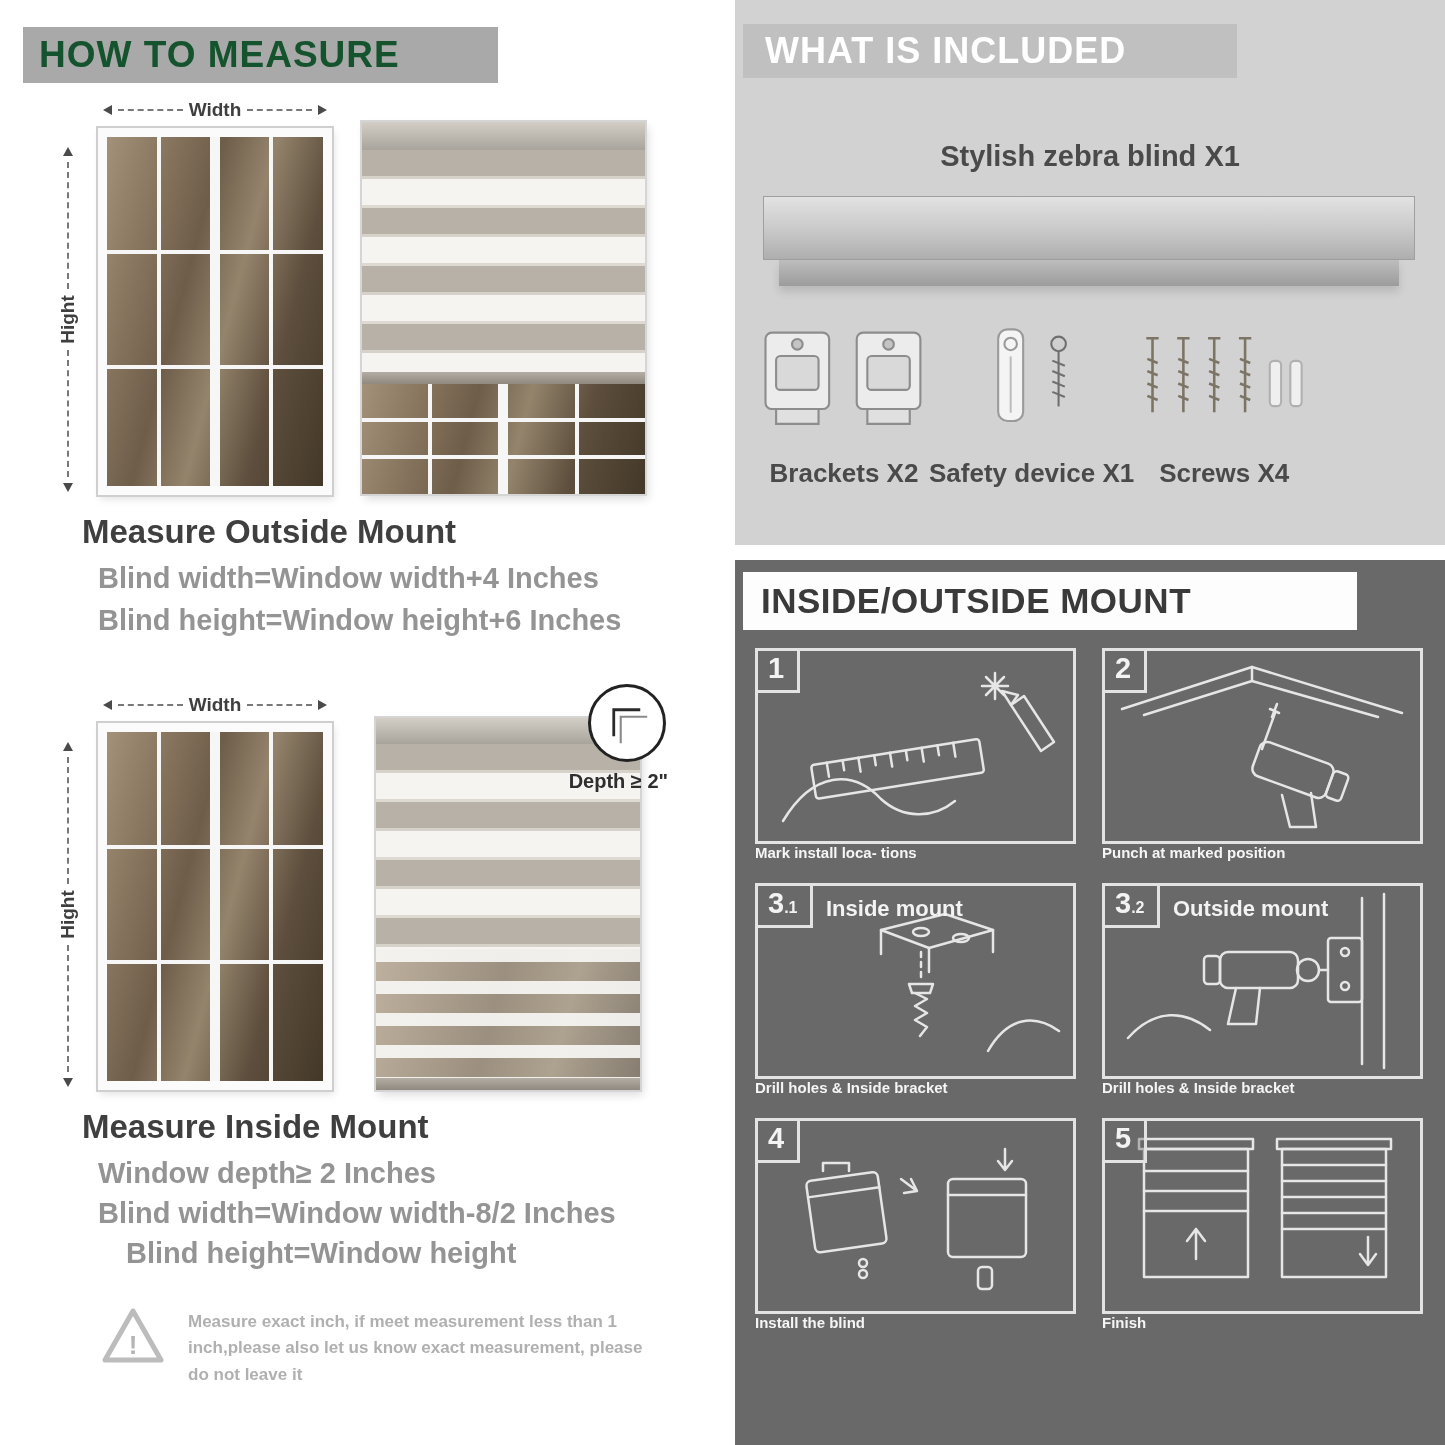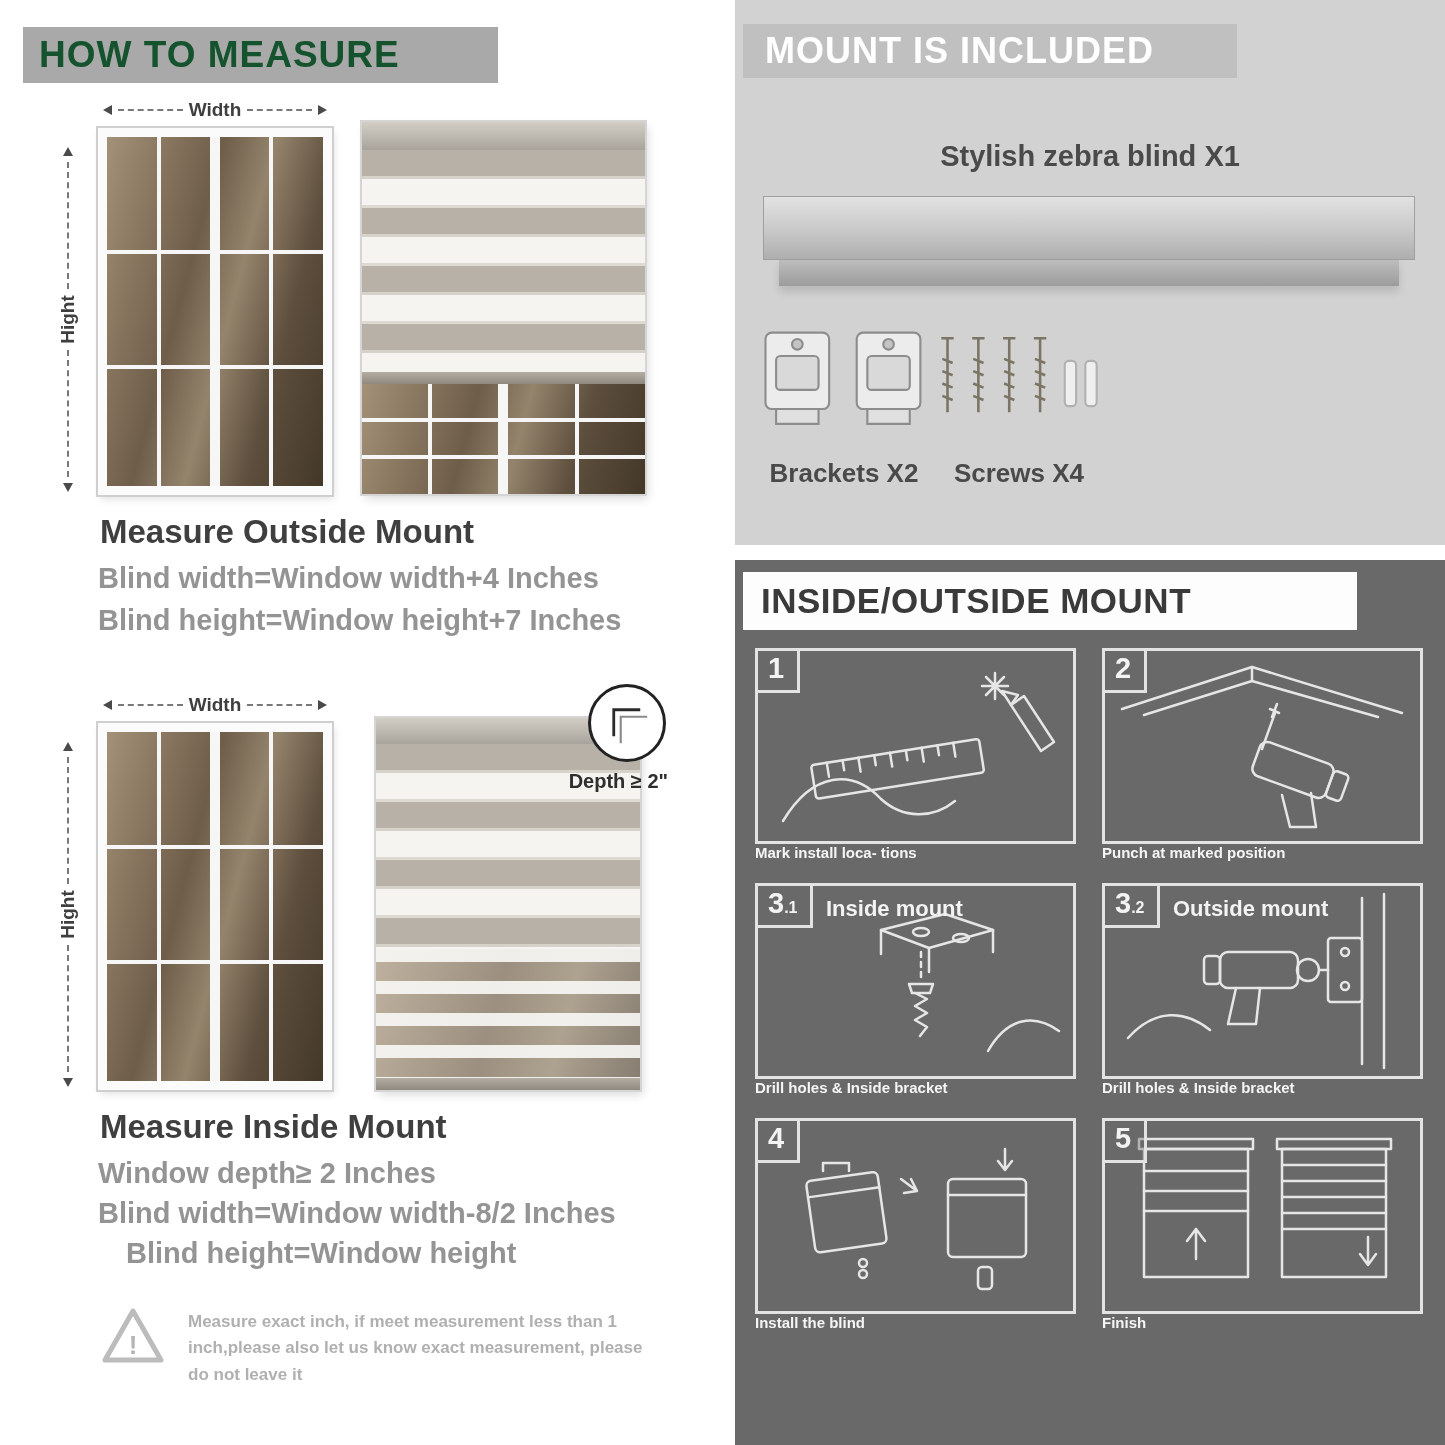--- a/index.html
+++ b/index.html
@@ -36,21 +36,21 @@
   .bstripes { background:repeating-linear-gradient(180deg,#b7b1a7 0px,#b7b1a7 26px,#d6d2ca 26px,#d6d2ca 29px,#f6f4f0 29px,#f6f4f0 55px,#dedad2 55px,#dedad2 58px); }
   .brail { height:12px; background:linear-gradient(180deg,#b3ada3,#8f897f); }
   .sheer { background-image:
       repeating-linear-gradient(180deg, rgba(250,249,246,.93) 0 13px, rgba(240,236,228,.35) 13px 32px),
       linear-gradient(105deg,#a3917a,#6e5d49 45%,#8a7a63 70%,#4e4233); }
 
   .callout { position:absolute; right:-26px; top:-34px; width:78px; height:78px; background:#fff;
              border:3px solid #222; border-radius:50%; z-index:3; display:flex; align-items:center; justify-content:center; }
   .depth-label { position:absolute; right:-28px; top:52px; font-weight:bold; font-size:20px; color:#2e2e2e; white-space:nowrap; z-index:3; }
 
-  .m-title { position:absolute; left:100px; font-size:33px; font-weight:bold; color:#3f3f3f; }
+  .m-title { position:absolute; left:82px; font-size:33px; font-weight:bold; color:#3f3f3f; }
   .formula { position:absolute; left:98px; font-size:29px; font-weight:bold; color:#949494; }
 
   .warn { position:absolute; left:100px; top:1305px; width:545px; display:flex; gap:22px; }
   .warn-icon { position:relative; width:66px; height:60px; flex:0 0 auto; }
   .warn-excl { position:absolute; left:0; right:0; bottom:4px; text-align:center; color:#b5b5b5; font-weight:bold; font-size:26px; }
   .warn-text { font-size:17px; font-weight:bold; color:#b0b0b0; line-height:1.55; padding-top:4px; }
 
   
   .included { position:absolute; left:735px; top:0; width:710px; height:545px; background:#d2d2d2; }
   .inc-band { position:absolute; left:8px; top:24px; width:494px; height:54px; background:#c0c0c0;
@@ -112,21 +112,21 @@
     </div>
     <div class="blind" style="left:362px;top:122px;width:283px;height:372px;">
       <div class="bhead"></div>
       <div class="bstripes" style="height:222px;"></div>
       <div class="brail"></div>
       <div class="photo" style="height:110px;"></div>
     </div>
 
     <h2 class="m-title" style="top:513px;">Measure Outside Mount</h2>
     <p class="formula" style="top:562px;">Blind width=Window width+4 Inches</p>
-    <p class="formula" style="top:604px;">Blind height=Window height+7 Inches</p>
+    <p class="formula" style="top:604px;">Blind height=Window height+6 Inches</p>
 
     <div class="h-measure" style="left:98px;top:695px;width:234px;">
       <span class="ah l"></span>
       <span class="mline"></span>
       <span class="mlabel">Width</span>
       <span class="mline"></span>
       <span class="ah r"></span>
     </div>
     <div class="h-measure v-measure" style="left:58px;top:1092px;width:355px;">
       <span class="ah l"></span>
@@ -163,41 +163,56 @@
           <path d="M33 6 L61 55 H5 Z" style="fill:none;stroke:#bcbcbc;stroke-width:5;stroke-linejoin:round;"></path>
         </svg>
         <span class="warn-excl">!</span>
       </div>
       <p class="warn-text">Measure exact inch, if meet measurement less than 1 inch,please also let us know exact measurement, please do not leave it</p>
     </div>
   </section>
 
   <section class="included">
     <div class="inc-band">
-      <span>MOUNT IS INCLUDED</span>
+      <span>WHAT IS INCLUDED</span>
     </div>
     <p class="blind-title">Stylish zebra blind X1</p>
     <div class="rail1"></div>
     <div class="rail2"></div>
 
     <div class="inc-items">
       <div class="inc-item">
         <svg viewBox="0 0 160 115" width="170">
           <g style="stroke:#8d8d8d;stroke-width:2;fill:#ececec;">
             <rect x="6" y="10" width="60" height="72" rx="6"></rect>
             <rect x="16" y="32" width="40" height="32" rx="4" style="fill:#d9d9d9;"></rect>
             <circle cx="36" cy="21" r="5" style="fill:#c4c4c4;"></circle>
             <path d="M16 82 h40 v14 h-40 z" style="fill:#e0e0e0;"></path>
             <rect x="92" y="10" width="60" height="72" rx="6"></rect>
             <rect x="102" y="32" width="40" height="32" rx="4" style="fill:#d9d9d9;"></rect>
             <circle cx="122" cy="21" r="5" style="fill:#c4c4c4;"></circle>
             <path d="M102 82 h40 v14 h-40 z" style="fill:#e0e0e0;"></path>
           </g>
         </svg>
         <span class="inc-label">Brackets X2</span>
+      </div>
+      <div class="inc-item">
+        <svg viewBox="0 0 120 115" width="125">
+          <g style="stroke:#9a9a9a;stroke-width:2;fill:none;">
+            <rect x="28" y="6" width="24" height="88" rx="9" style="fill:rgba(255,255,255,0.75);"></rect>
+            <circle cx="40" cy="20" r="6"></circle>
+            <line x1="40" y1="32" x2="40" y2="86" style="stroke:#bdbdbd;"></line>
+          </g>
+          <g style="stroke:#6f6f6f;stroke-width:2;fill:none;">
+            <circle cx="86" cy="20" r="7" style="fill:#cfcfcf;"></circle>
+            <line x1="86" y1="27" x2="86" y2="80"></line>
+            <path d="M80 36 l12 5 M80 46 l12 5 M80 56 l12 5 M80 66 l12 5"></path>
+          </g>
+        </svg>
+        <span class="inc-label">Safety device X1</span>
       </div>
       <div class="inc-item">
         <svg viewBox="0 0 175 115" width="180">
           <g style="stroke:#7c7464;stroke-width:2.5;fill:none;">
             <path d="M12 14 h12 M18 14 v10 M18 24 v62 M13 34 l10 4 M13 46 l10 4 M13 58 l10 4 M13 70 l10 4"></path>
             <path d="M42 14 h12 M48 14 v10 M48 24 v62 M43 34 l10 4 M43 46 l10 4 M43 58 l10 4 M43 70 l10 4"></path>
             <path d="M72 14 h12 M78 14 v10 M78 24 v62 M73 34 l10 4 M73 46 l10 4 M73 58 l10 4 M73 70 l10 4"></path>
             <path d="M102 14 h12 M108 14 v10 M108 24 v62 M103 34 l10 4 M103 46 l10 4 M103 58 l10 4 M103 70 l10 4"></path>
           </g>
           <g style="stroke:#b0b0b0;stroke-width:2;fill:rgba(255,255,255,0.65);">

